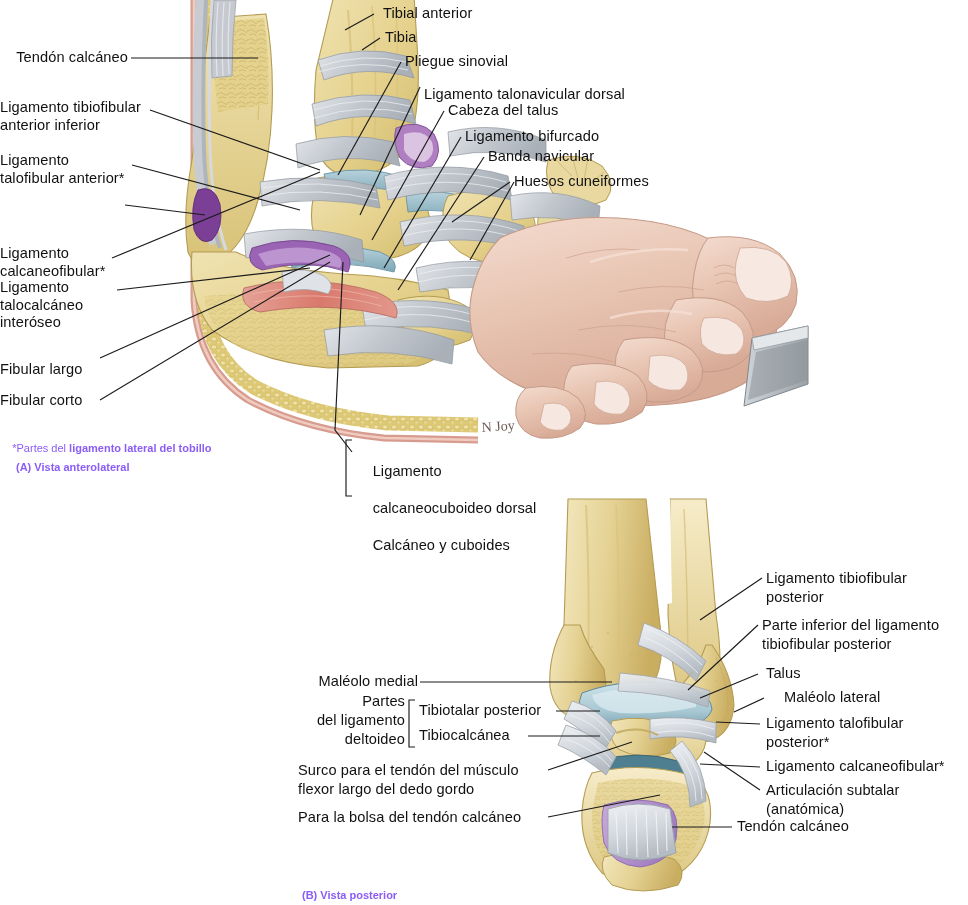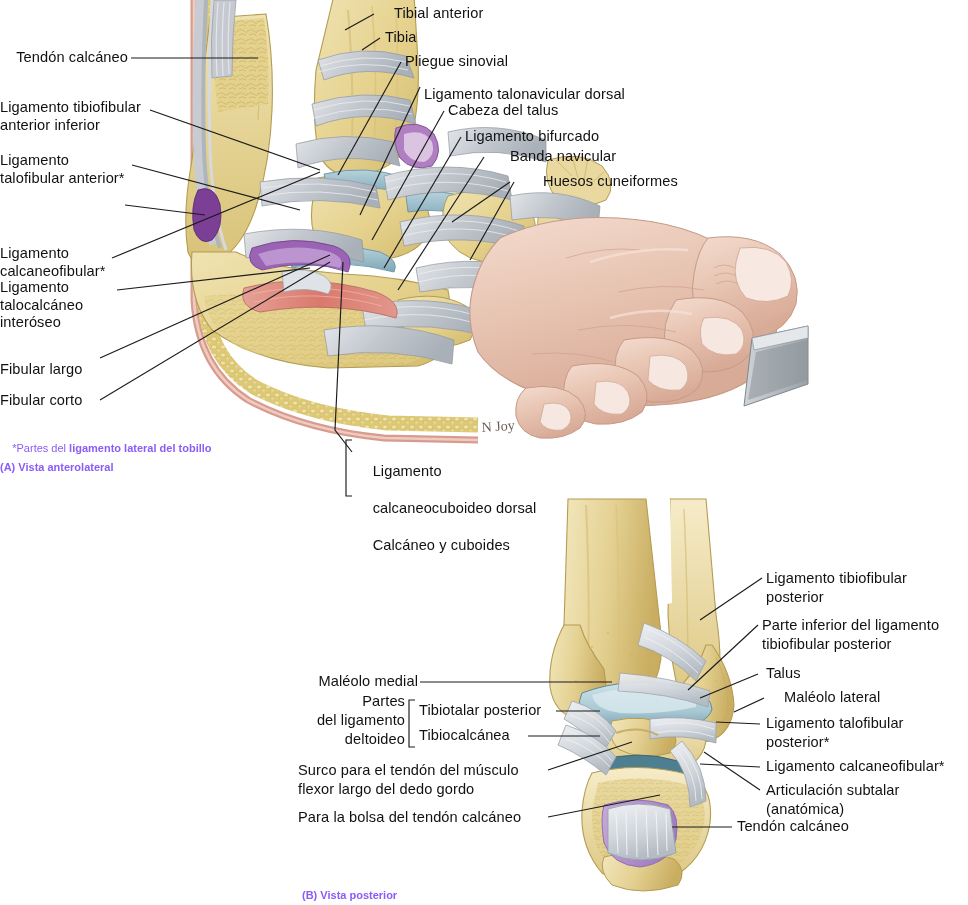--- a/index.html
+++ b/index.html
@@ -401,47 +401,47 @@
 calcaneofibular*</div>
 
   <div class="lbl" style="left:0;top:279px;">Ligamento
 talocalcáneo
 interóseo</div>
 
   <div class="lbl" style="left:0;top:350px;margin-top:11px;">Fibular largo</div>
 
   <div class="lbl" style="left:0;top:392px;">Fibular corto</div>
 
-  <div class="lbl" style="left:394px;top:5px;">Tibial anterior</div>
+  <div class="lbl" style="left:383px;top:5px;">Tibial anterior</div>
 
   <div class="lbl" style="left:385px;top:29px;">Tibia</div>
 
   <div class="lbl" style="left:405px;top:53px;">Pliegue sinovial</div>
 
   <div class="lbl" style="left:424px;top:78px;margin-top:8px;">Ligamento talonavicular dorsal</div>
 
   <div class="lbl" style="left:448px;top:102px;">Cabeza del talus</div>
 
   <div class="lbl" style="left:465px;top:128px;">Ligamento bifurcado</div>
 
-  <div class="lbl" style="left:488px;top:148px;margin-left:22px;">Banda navicular</div>
-
-  <div class="lbl" style="left:514px;top:173px;margin-left:29px;">Huesos cuneiformes</div>
+  <div class="lbl" style="left:488px;top:148px;">Banda navicular</div>
+
+  <div class="lbl" style="left:514px;top:173px;">Huesos cuneiformes</div>
 
   <div class="lbl" style="left:356px;top:443px;line-height:18.5px;">
     <span>Ligamento</span><br>
     <span>calcaneocuboideo dorsal</span><br>
     <span>Calcáneo y cuboides</span>
   </div>
 
   <div class="caption" style="left:0;top:421px;">
     <span class="thin">*Partes del </span><span>ligamento lateral del tobillo</span>
   </div>
 
-  <div class="caption" style="left:0;top:458px;">(A) Vista anterolateral</div>
+  <div class="caption" style="left:16px;top:458px;">(A) Vista anterolateral</div>
 
   <div class="lbl r" style="left:298px;top:673px;width:120px;">Maléolo medial</div>
 
   <div class="lbl r" style="left:280px;top:692px;width:125px;line-height:19px;">Partes
 del ligamento
 deltoideo</div>
 
   <div class="lbl" style="left:419px;top:702px;">Tibiotalar posterior</div>
 
   <div class="lbl" style="left:419px;top:727px;">Tibiocalcánea</div>

